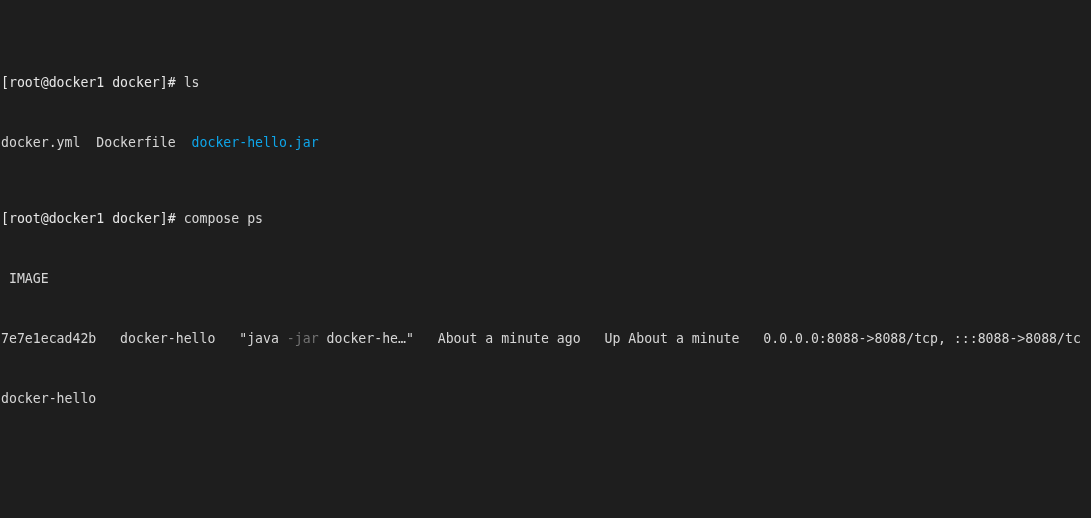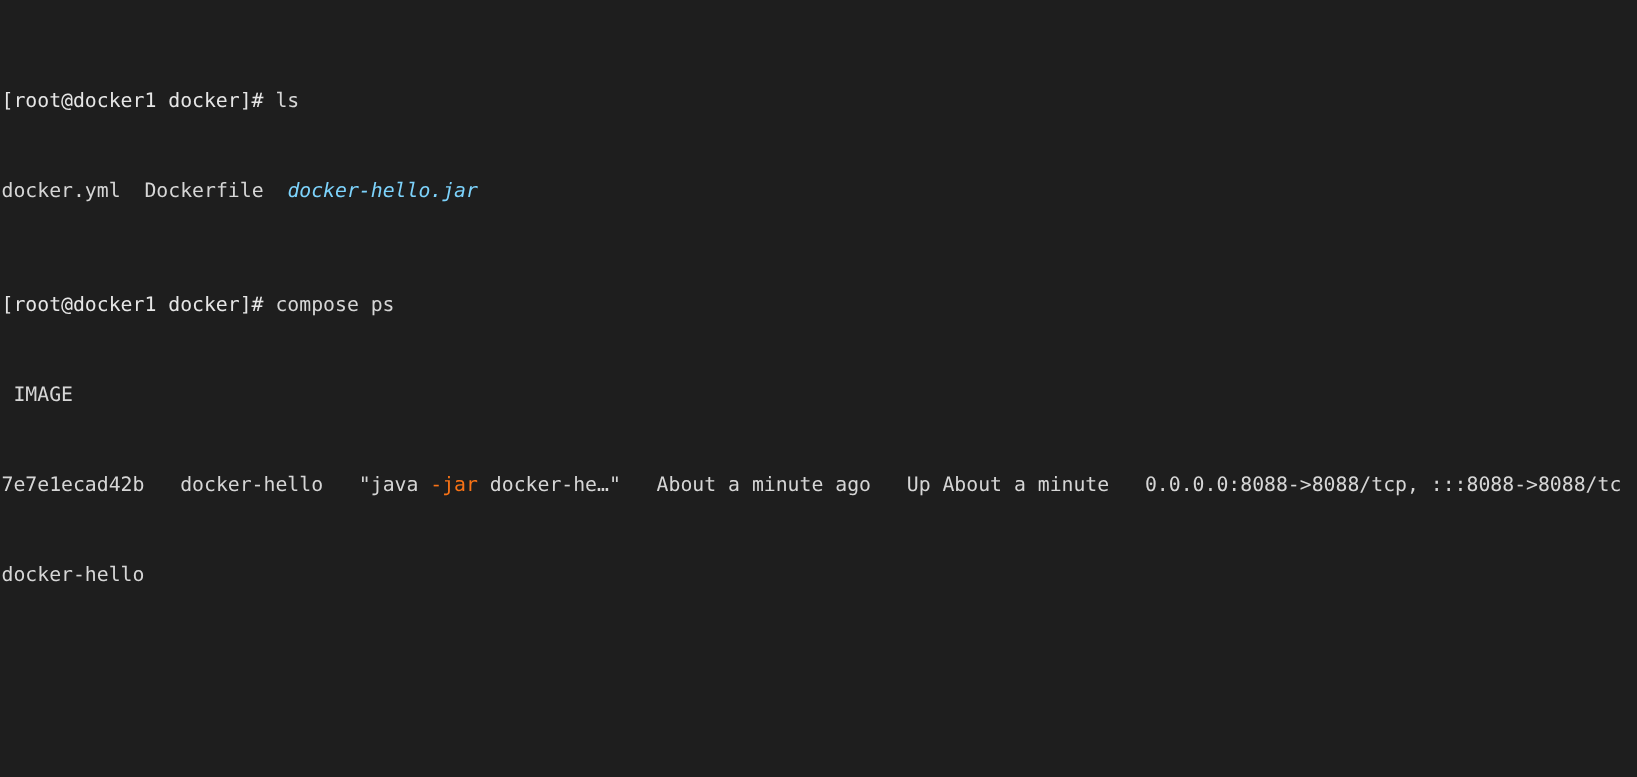--- a/index.html
+++ b/index.html
@@ -19,33 +19,33 @@
     height: 518px;
     background: #1e1e1e;
     color: #d6d6d6;
     font-family: "DejaVu Sans Mono", "Liberation Mono", monospace;
     font-size: 13.2px;
     line-height: 15.05px;
     white-space: pre;
     overflow: hidden;
     position: relative;
     box-sizing: border-box;
-    padding: 0 0 0 1px;
+    padding: 15px 0 0 1px;
     letter-spacing: 0px;
   }
   .line {
     white-space: pre;
     height: 15.05px;
     overflow: hidden;
   }
   
   .c-default { color: #d6d6d6; }
   .c-white   { color: #e6e6e6; }
-  .c-red     { color: #7dd3fc; font-style: italic; }
-  .c-cyan    { color: #f97316; }
+  .c-red     { color: #0ea5e9; }
+  .c-cyan    { color: #737373; }
 </style>
 </head>
 <body>
 
 <div id="terminal">
 
   
   <div class="line"><span class="c-white">[root@docker1 docker]# </span><span class="c-default">ls</span></div>
 
   <div class="line"><span class="c-default">docker.yml</span><span>  </span><span class="c-default">Dockerfile</span><span>  </span><span class="c-red">docker-hello.jar</span></div>

